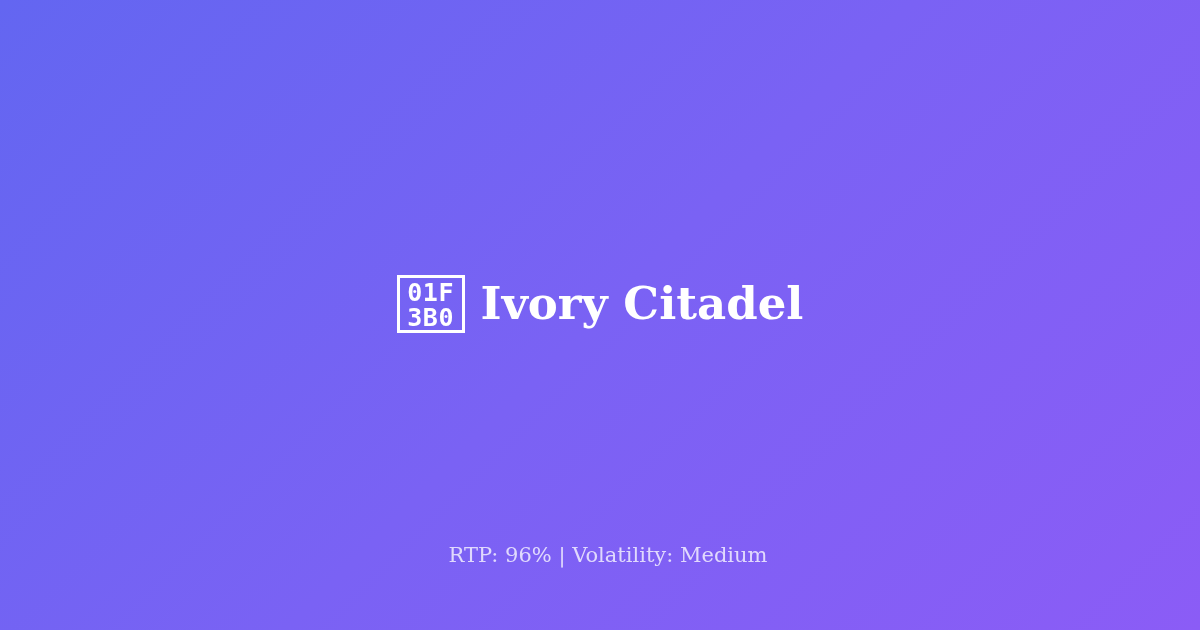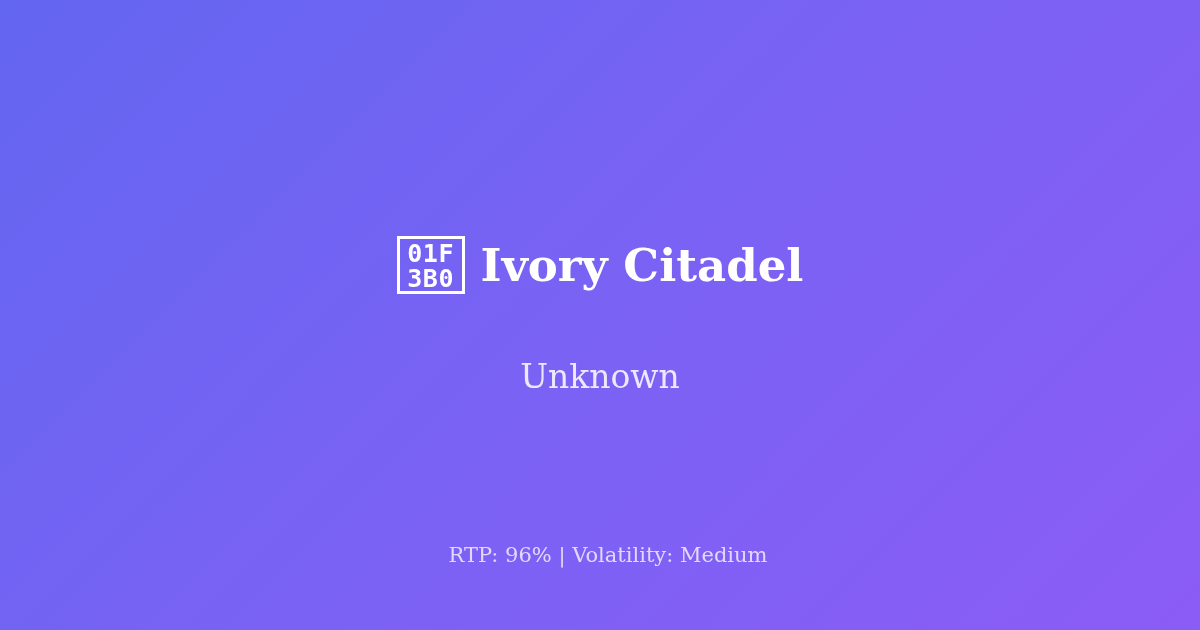--- a/index.html
+++ b/index.html
@@ -104,17 +104,16 @@
 
     <div class="tofu-icon">
       <span>01F</span>
       <span>3B0</span>
     </div>
 
     <h1 class="game-title">Ivory Citadel</h1>
 
   </div>
 
-  <div class="provider">Unknown</div>
 
   <div class="stats-line">RTP: 96% | Volatility: Medium</div>
 
 </div>
 
 </body></html>

